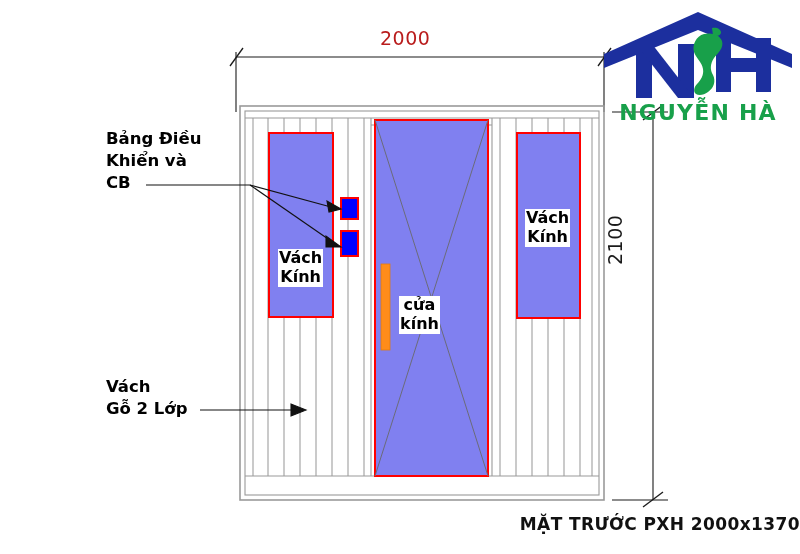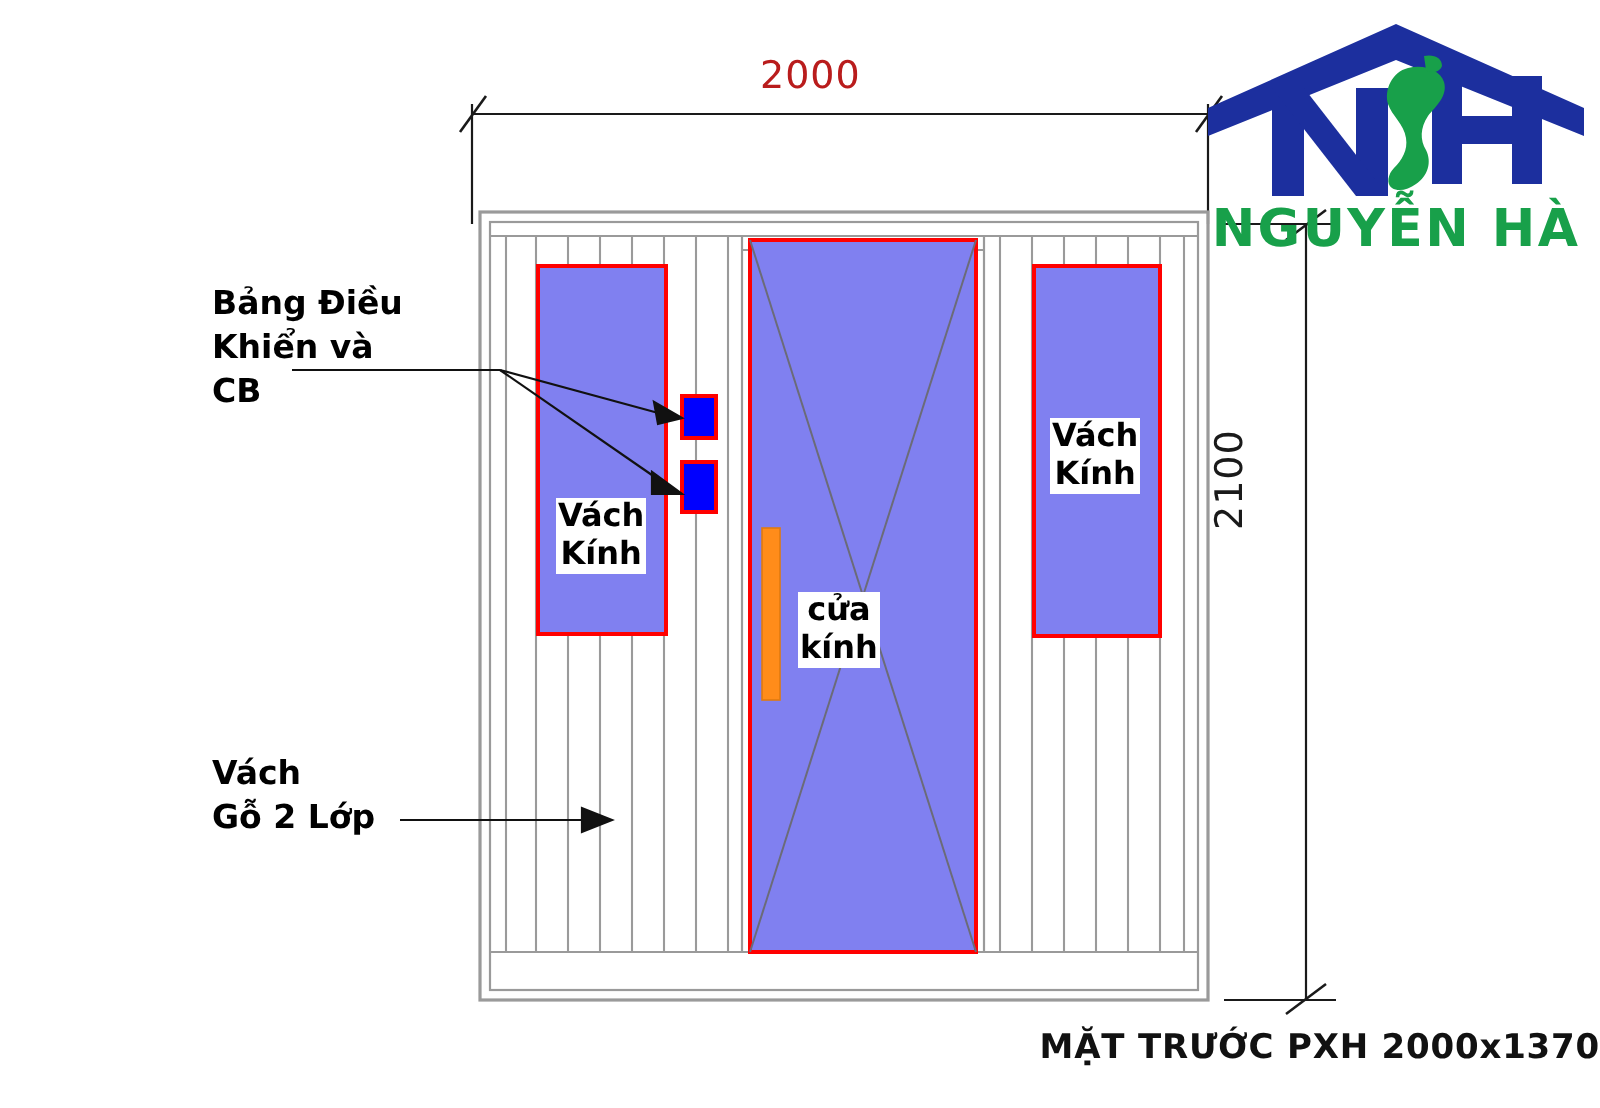--- a/index.html
+++ b/index.html
@@ -31,21 +31,21 @@
 
   
   .lbl{
     font-size:16.5px;
     font-weight:bold;
     color:#000;
     line-height:1.33;
     font-family:"DejaVu Sans", sans-serif;
     white-space:pre;
   }
-  .lbl-ctrl{left:106px;top:128px;margin-top:13px;}
+  .lbl-ctrl{left:106px;top:128px;}
   .lbl-wood{left:106px;top:376px;}
 
   
   .chip{
     font-size:16px;
     font-weight:bold;
     color:#000;
     background:#ffffff;
     line-height:1.18;
     padding:0 1px;
@@ -66,21 +66,21 @@
     color:#111;
     letter-spacing:.4px;
     font-family:"DejaVu Sans", sans-serif;
   }
 
   
   #logo{left:600px;top:8px;width:196px;height:120px;}
   .logo-text{
     position:absolute;left:0;top:92px;width:196px;
     text-align:center;
-    font-size:26px;font-weight:bold;
+    font-size:22px;font-weight:bold;
     color:#18a04a;
     letter-spacing:1.2px;
     font-family:"DejaVu Sans", sans-serif;
   }
 </style>
 </head>
 <body>
 
 <div id="stage">
 

